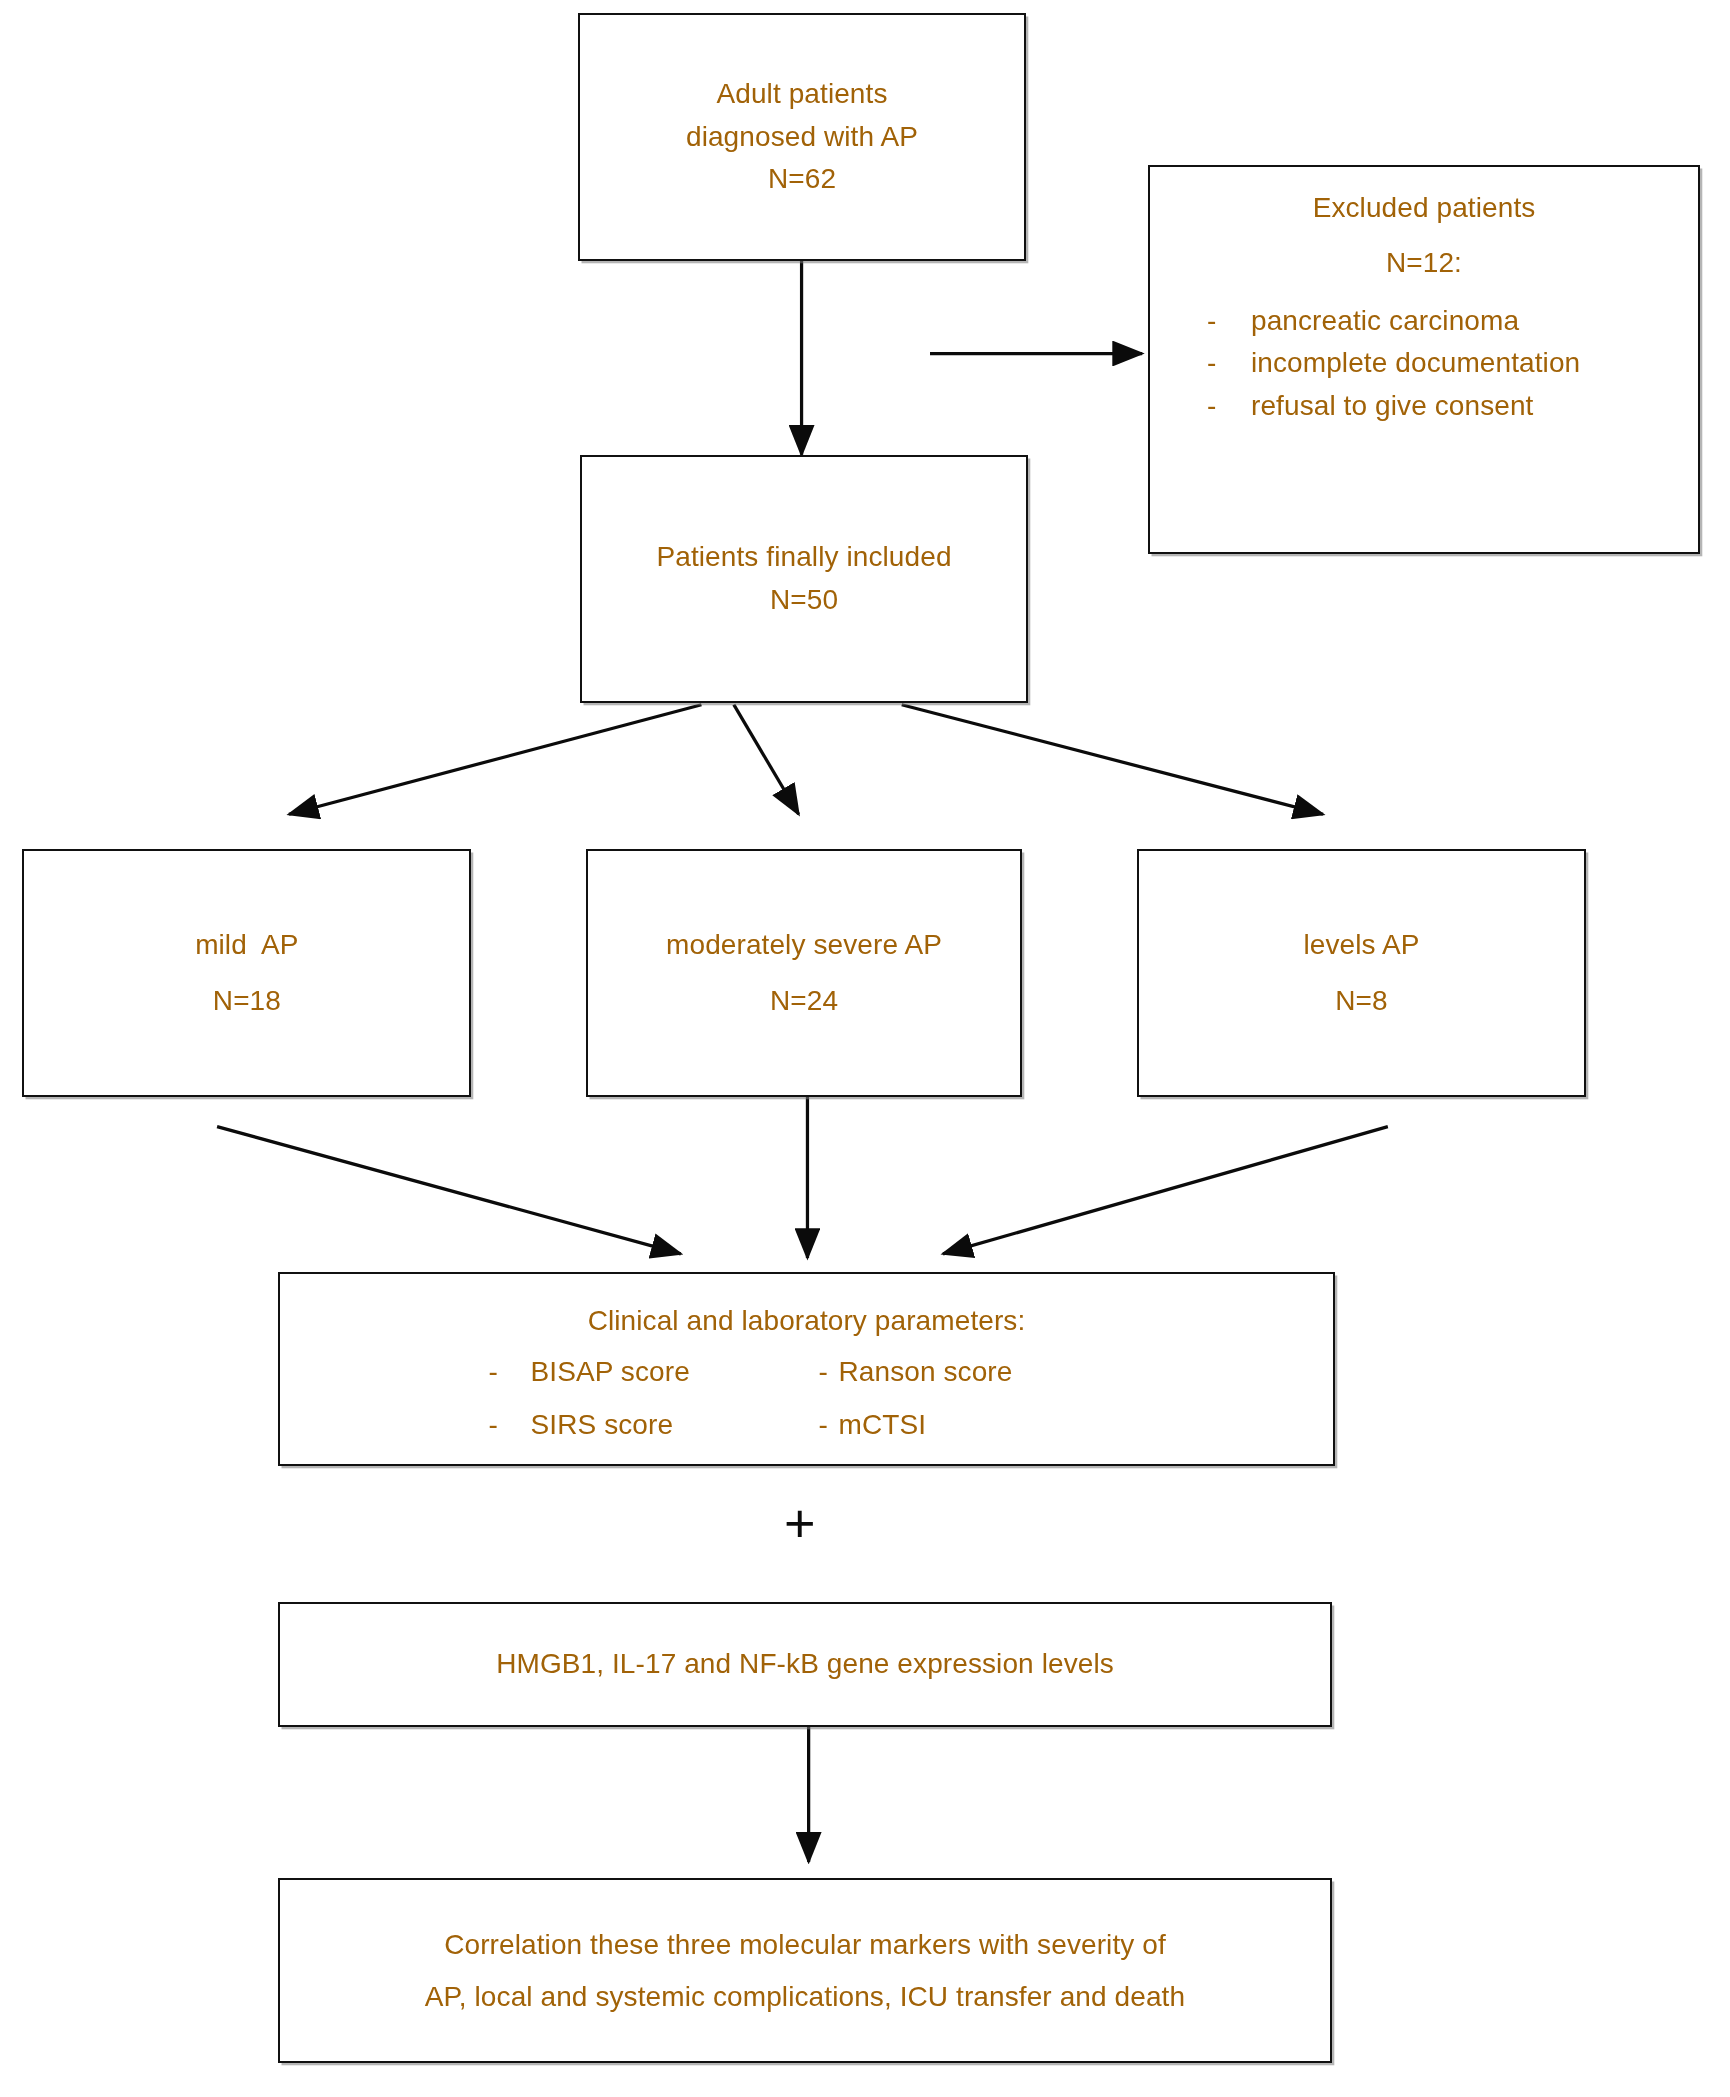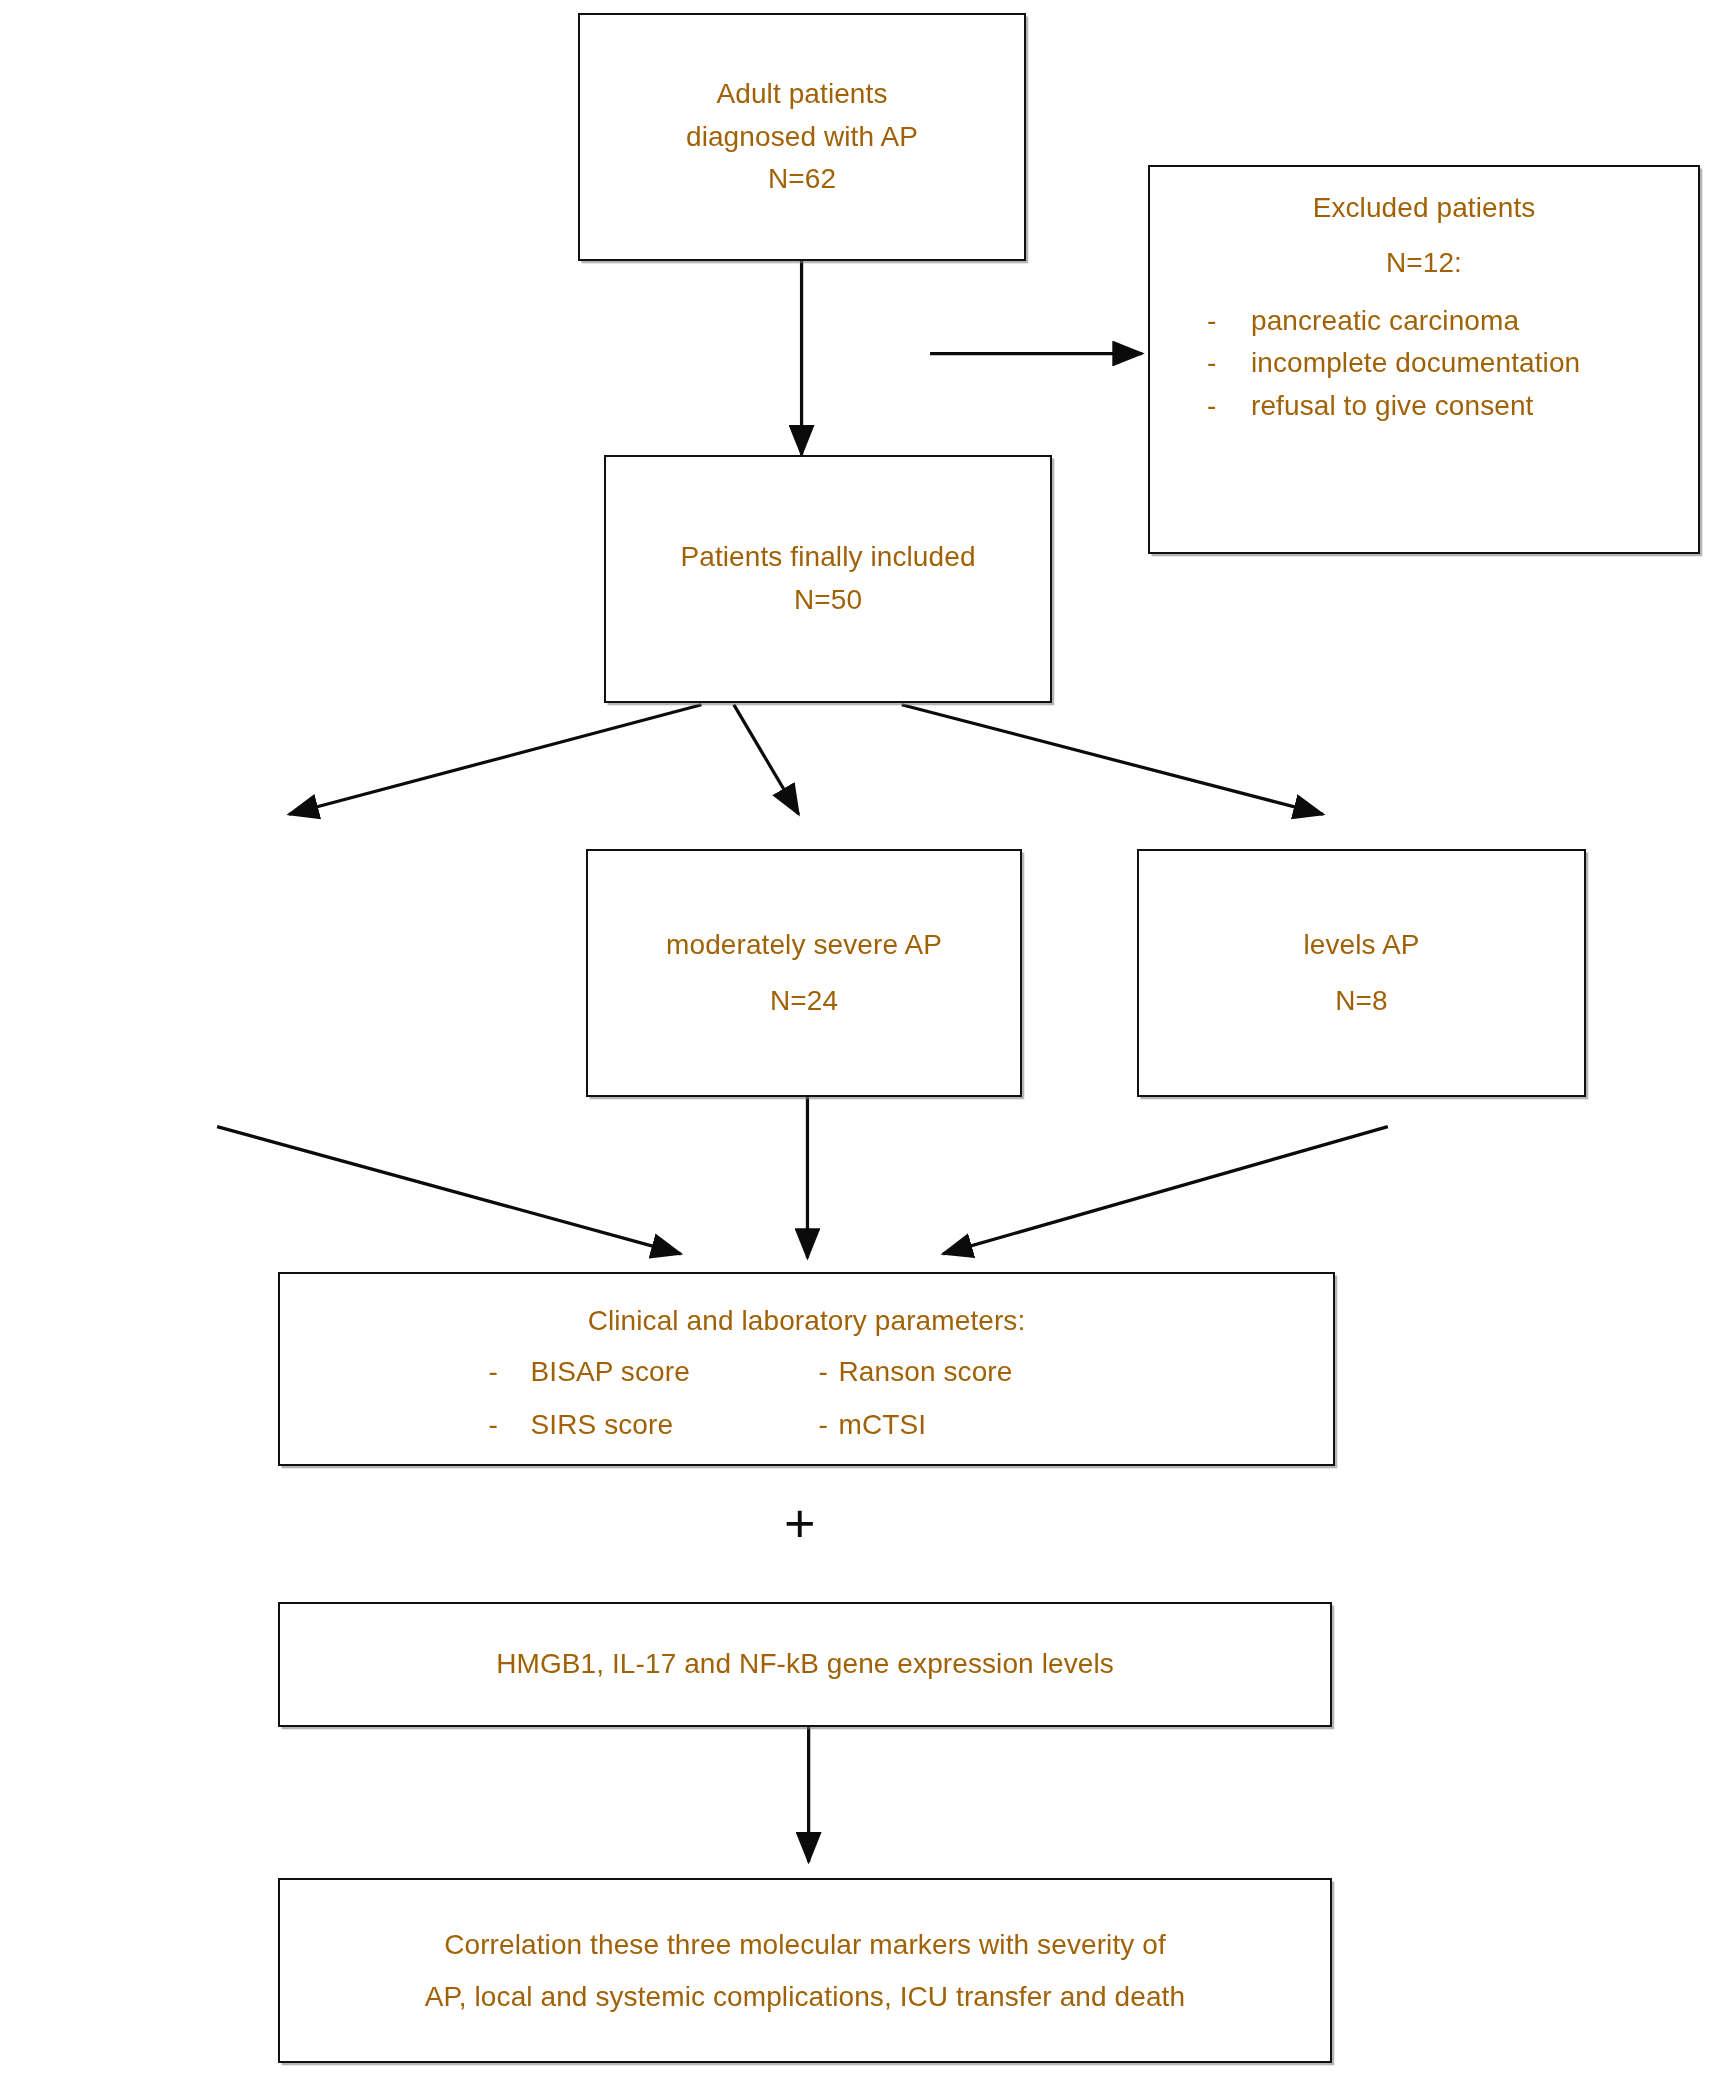--- a/index.html
+++ b/index.html
@@ -161,25 +161,29 @@
         <span class="dash">-</span>
         <span class="btext">incomplete documentation</span>
       </li>
       <li>
         <span class="dash">-</span>
         <span class="btext">refusal to give consent</span>
       </li>
     </ul>
   </div>
 
-  <div class="node" style="left:580px; top:455px; width:448px; height:248px;margin-left:24px;">
+  <div class="node" style="left:580px; top:455px; width:448px; height:248px;">
     <span class="line">Patients finally included</span>
     <span class="line">N=50</span>
   </div>
 
+  <div class="node" style="left:22.4px; top:849px; width:449px; height:248px;">
+    <span class="line">mild  AP</span>
+    <span class="line" style="margin-top:13px;">N=18</span>
+  </div>
 
   <div class="node" style="left:586px; top:849px; width:436px; height:248px;">
     <span class="line">moderately severe AP</span>
     <span class="line" style="margin-top:13px;">N=24</span>
   </div>
 
   <div class="node" style="left:1137px; top:849px; width:449px; height:248px;">
     <span class="line">levels AP</span>
     <span class="line" style="margin-top:13px;">N=8</span>
   </div>

